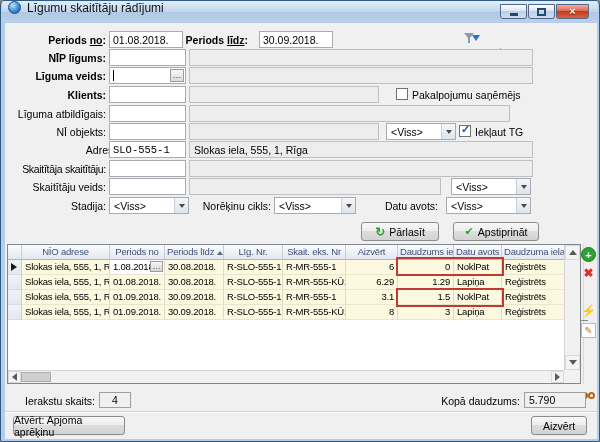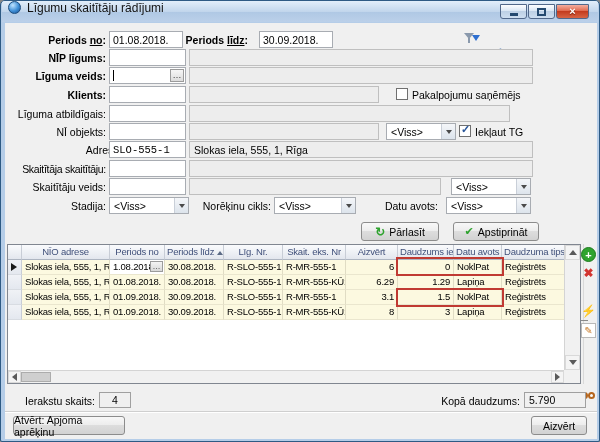--- a/index.html
+++ b/index.html
@@ -258,21 +258,21 @@
         <div class="trow">
           <div class="hcell c0"></div>
           <div class="hcell c1"><span>NĪO adrese</span></div>
           <div class="hcell c2"><span>Periods no</span></div>
           <div class="hcell c3"><span>Periods līdz</span><span class="tri-up-s"></span></div>
           <div class="hcell c4"><span>Līg. Nr.</span></div>
           <div class="hcell c5"><span>Skait. eks. Nr</span></div>
           <div class="hcell c6"><span>Aizvērt</span></div>
           <div class="hcell c7"><span>Daudzums iev.</span></div>
           <div class="hcell c8"><span>Datu avots</span></div>
-          <div class="hcell c9" style="text-align:left"><span>Daudzuma tips</span></div>
+          <div class="hcell c9" style="text-align:left"><span>Daudzuma iela</span></div>
         </div>
 
         <div class="trow">
           <div class="ind c0">
               <span class="rowptr"></span>
             </div>
           <div class="cell c1">Slokas iela, 555, 1, Rīga</div>
           <div class="cell c2 editcell"><span>1.08.2018.</span><span class="cell-editbtn">…</span></div>
           <div class="cell c3">30.08.2018.</div>
           <div class="cell c4">R-SLO-555-1</div>

